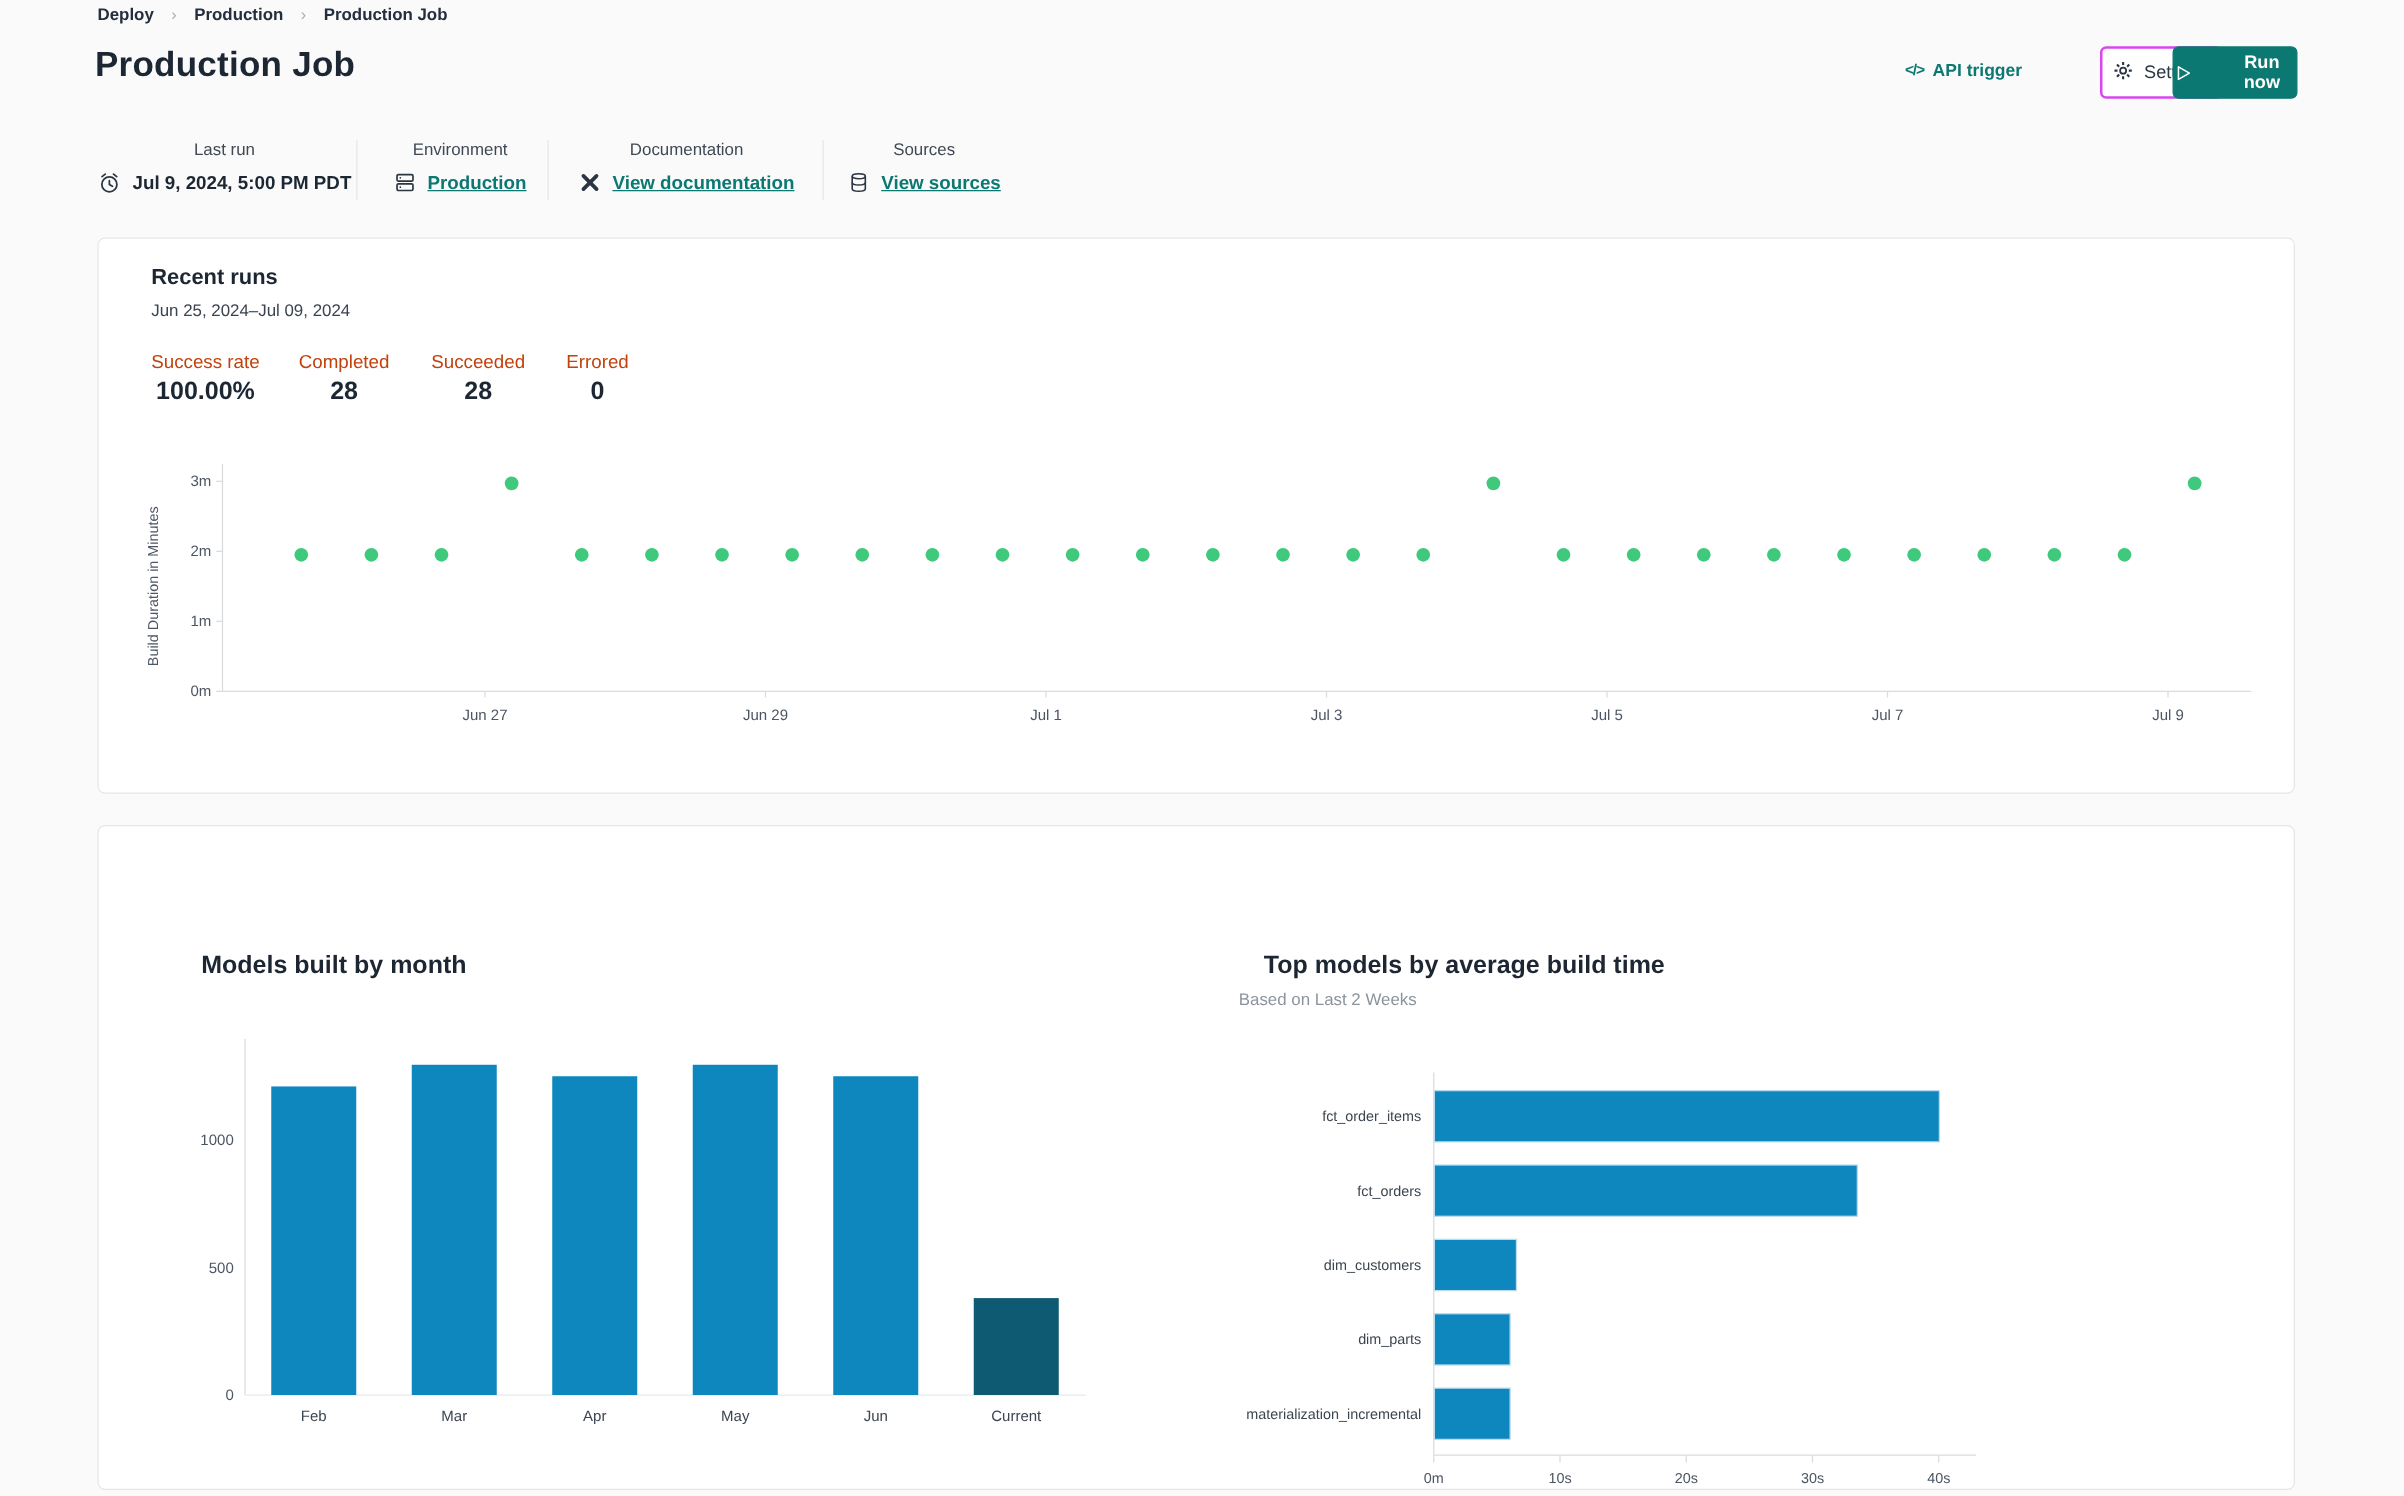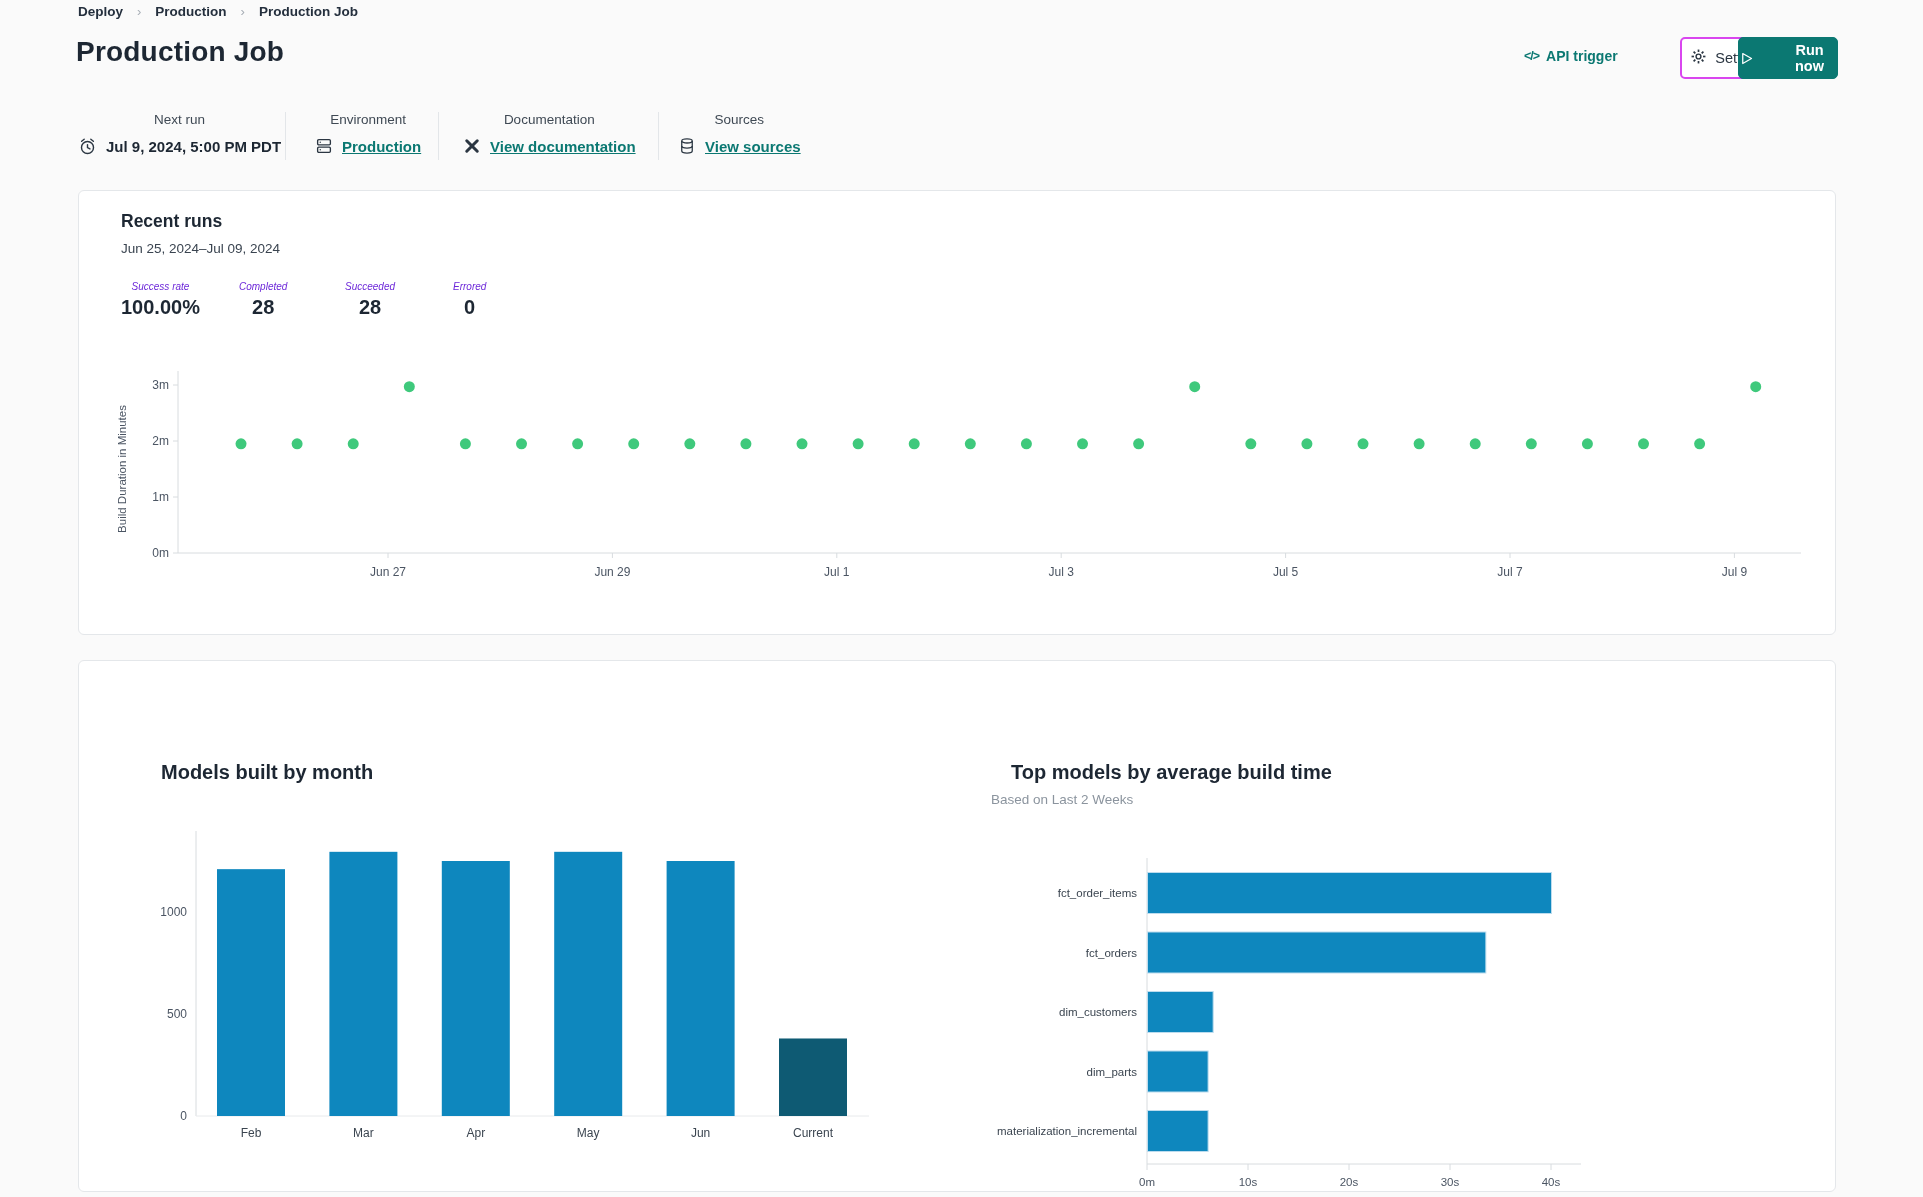--- a/index.html
+++ b/index.html
@@ -35,21 +35,21 @@
   .info-value { display: flex; align-items: center; gap: 9px; font-size: 15px; font-weight: 600; color: #1d2733; }
   .info-link { color: #0b7872; text-decoration: underline; font-weight: 600; cursor: pointer; }
   .vdiv { width: 1px; height: 48px; background: #e3e6e9; top: 112px; }
 
   
   .card { background: #fff; border: 1px solid #e4e7ea; border-radius: 6px; }
   .recent-card { left: 78px; top: 190px; width: 1758px; height: 445px; }
   .card-title { position: absolute; left: 42px; top: 20px; font-size: 17.5px; font-weight: 700; color: #1d2733; }
   .card-sub { position: absolute; left: 42px; top: 50px; font-size: 13.5px; color: #3a4450; }
   .stat { position: absolute; top: 90px; }
-  .stat .s-label { font-size: 10px; color: #6d28d9; font-style: italic; }
+  .stat .s-label { font-size: 15px; color: #c2410c; }
   .stat .s-value { font-size: 20px; font-weight: 700; color: #1d2733; margin-top: 4px; }
 
   
   .tabs-card { left: 78px; top: 660px; width: 1758px; height: 532px; }
   .tab-row { position: absolute; left: 0; top: 0; width: 100%; height: 43px;
     border-bottom: 1px solid #e3e6e9; display: flex; align-items: stretch; padding-left: 20px; }
   .tab { display: flex; align-items: center; justify-content: center; font-size: 14.5px; cursor: pointer; }
   .tab-runs { width: 54px; color: #3f4954; }
   .tab-insights { width: 98px; margin-left: 11px; color: #0b7872; font-weight: 700;
     border-bottom: 3px solid #0b7872; }
@@ -99,21 +99,21 @@
 <div class="abs btn btn-run">
   <span style="display:flex;">
     <svg width="15" height="15" viewBox="0 0 24 24" fill="none" stroke="#ffffff" stroke-width="2" stroke-linejoin="round">
       <polygon points="6,4 20,12 6,20"></polygon>
     </svg>
   </span>
   <span>Run now</span>
 </div>
 
 <div class="abs info-col" style="left:78px;">
-  <div class="info-label">Next run</div>
+  <div class="info-label">Last run</div>
   <div class="info-value">
     <span class="icon-dark" style="display:flex;">
       <svg width="19" height="19" viewBox="0 0 24 24" fill="none" stroke="currentColor" stroke-width="1.8" stroke-linecap="round">
         <circle cx="12" cy="13.3" r="7.6"></circle>
         <path d="M12 9.6 V13.3 L15.1 15.1"></path>
         <path d="M4.6 5.4 L7.8 2.9"></path>
           <path d="M19.4 5.4 L16.2 2.9"></path>
       </svg>
     </span>
     <span>Jul 9, 2024, 5:00 PM PDT</span>

